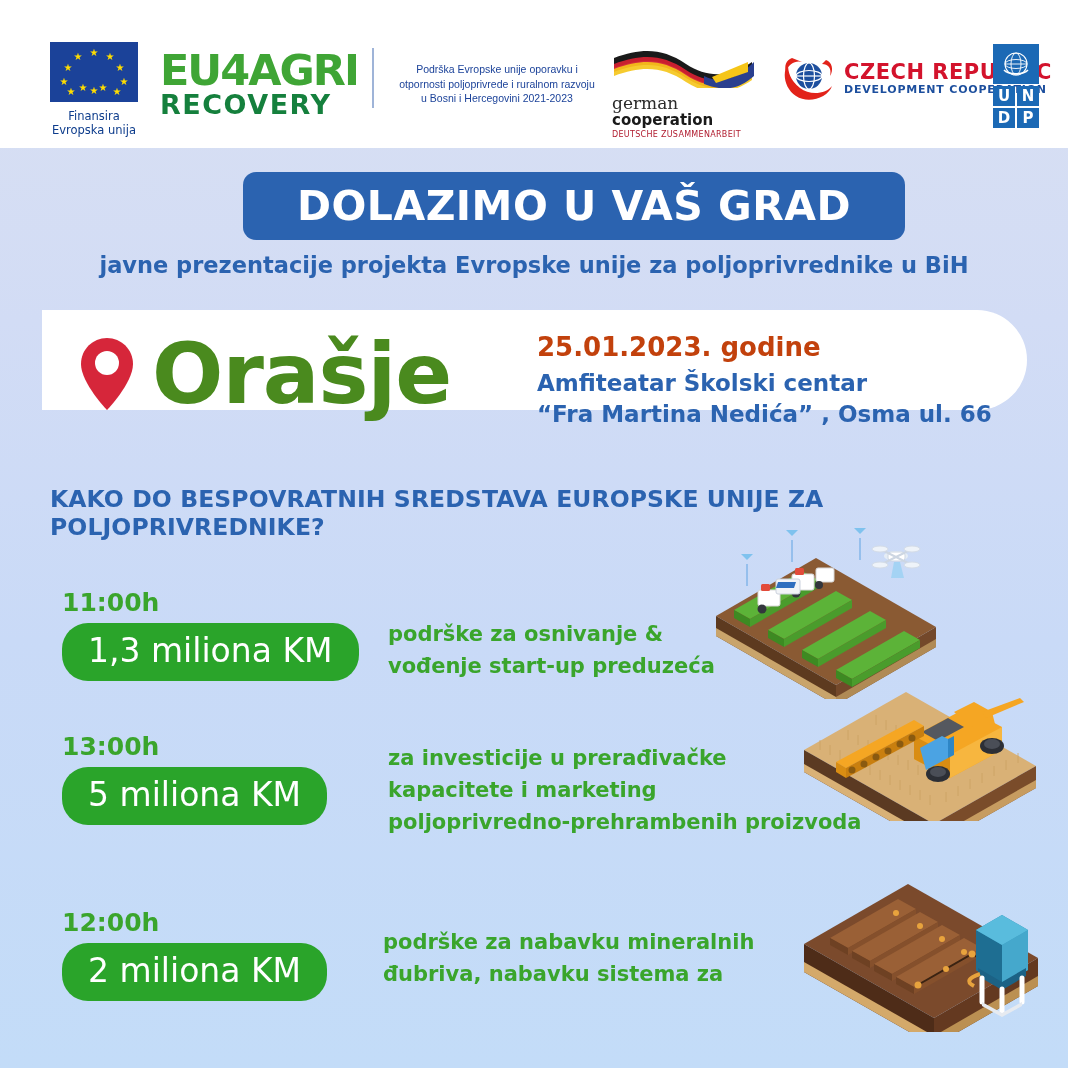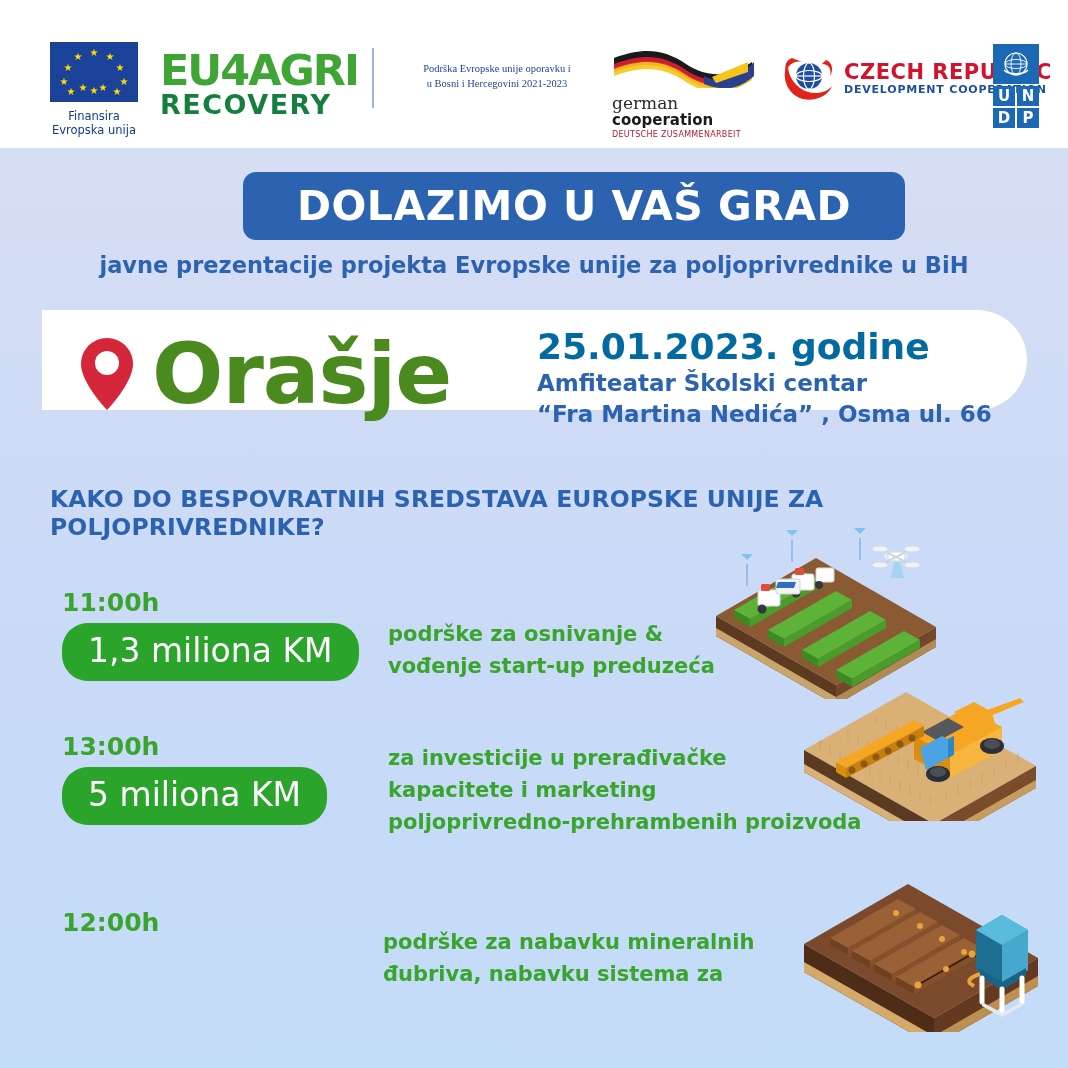--- a/index.html
+++ b/index.html
@@ -90,21 +90,21 @@
   }
 
   .header-note {
     position: absolute;
     left: 392px; top: 62px;
     width: 210px;
     text-align: center;
     font-size: 10.5px;
     line-height: 14.5px;
     color: #1b4299;
-    font-family: Liberation Serif, serif;
+    font-family: Liberation Sans, sans-serif;
   }
 
   .logo-german {
     position: absolute;
     left: 612px; top: 46px;
     width: 150px;
   }
   .german-text {
     margin-top: 2px;
   }
@@ -204,23 +204,23 @@
     font-size: 84px;
     font-weight: bold;
     color: #4a8a1e;
     line-height: 104px;
     letter-spacing: -1px;
     font-family: "DejaVu Sans", sans-serif;
   }
   .event-date {
     position: absolute;
     left: 495px; top: 18px;
-    font-size: 36px;
-    font-weight: bold;
-    color: #0369a1;
+    font-size: 26px;
+    font-weight: bold;
+    color: #c2410c;
     line-height: 38px;
     font-family: "DejaVu Sans", sans-serif;
   }
   .venue-1, .venue-2 {
     position: absolute;
     left: 495px;
     font-size: 23px;
     font-weight: bold;
     color: #2b63b0;
     line-height: 30px;
@@ -314,20 +314,21 @@
 
     <div class="logo-eu4agri">
       <div class="e4a-top">EU4AGRI</div>
       <div class="e4a-bottom">RECOVERY</div>
     </div>
 
     <div class="divider-line"></div>
 
     <div class="header-note">
       <div>Podrška Evropske unije oporavku i</div>
+      <div>otpornosti poljoprivrede i ruralnom razvoju</div>
       <div>u Bosni i Hercegovini 2021-2023</div>
     </div>
 
     <div class="logo-german">
       <svg width="150" height="42" viewBox="0 0 150 42">
         <path d="M2,12 C30,2 50,2 74,18 C96,32 116,32 140,16 L140,26 C116,42 96,42 74,28 C50,12 30,12 2,22 Z" fill="#1a1a1a"></path>
         <path d="M2,18 C30,8 50,8 74,24 C96,38 116,38 140,22 L140,30 C116,46 96,46 74,32 C50,16 30,16 2,26 Z" fill="#d32030" opacity="0.95"></path>
         <path d="M2,23 C30,13 50,13 74,29 C96,43 116,43 140,27 L140,34 C116,50 96,50 74,36 C50,20 30,20 2,30 Z" fill="#f5c518" opacity="0.9"></path>
         <path d="M92,30 C108,38 124,34 142,16 L142,30 C124,46 108,44 92,38 Z" fill="#2a3f8f"></path>
         <path d="M100,31 L136,16 L136,26 L104,37 Z" fill="#f5c518"></path>
@@ -406,20 +407,21 @@
     <div class="badge">5 miliona KM</div>
   </div>
   <div class="item-desc" id="desc2">
     <div>za investicije u prerađivačke</div>
     <div>kapacitete i marketing</div>
     <div>poljoprivredno-prehrambenih proizvoda</div>
   </div>
 
   <div class="item" id="item3">
     <div class="item-time">12:00h</div>
+    <div class="badge">2 miliona KM</div>
   </div>
   <div class="item-desc" id="desc3">
     <div>podrške za nabavku mineralnih</div>
     <div>đubriva, nabavku sistema za</div>
   </div>
 
   <svg class="illus" id="illus1" width="240" height="175" viewBox="0 0 240 175">
 
     <path d="M10,92 L110,34 L230,103 L130,161 Z" fill="#8a5a33"></path>
     <path d="M10,92 L10,112 L130,181 L130,161 Z" fill="#5d3a1f"></path>

